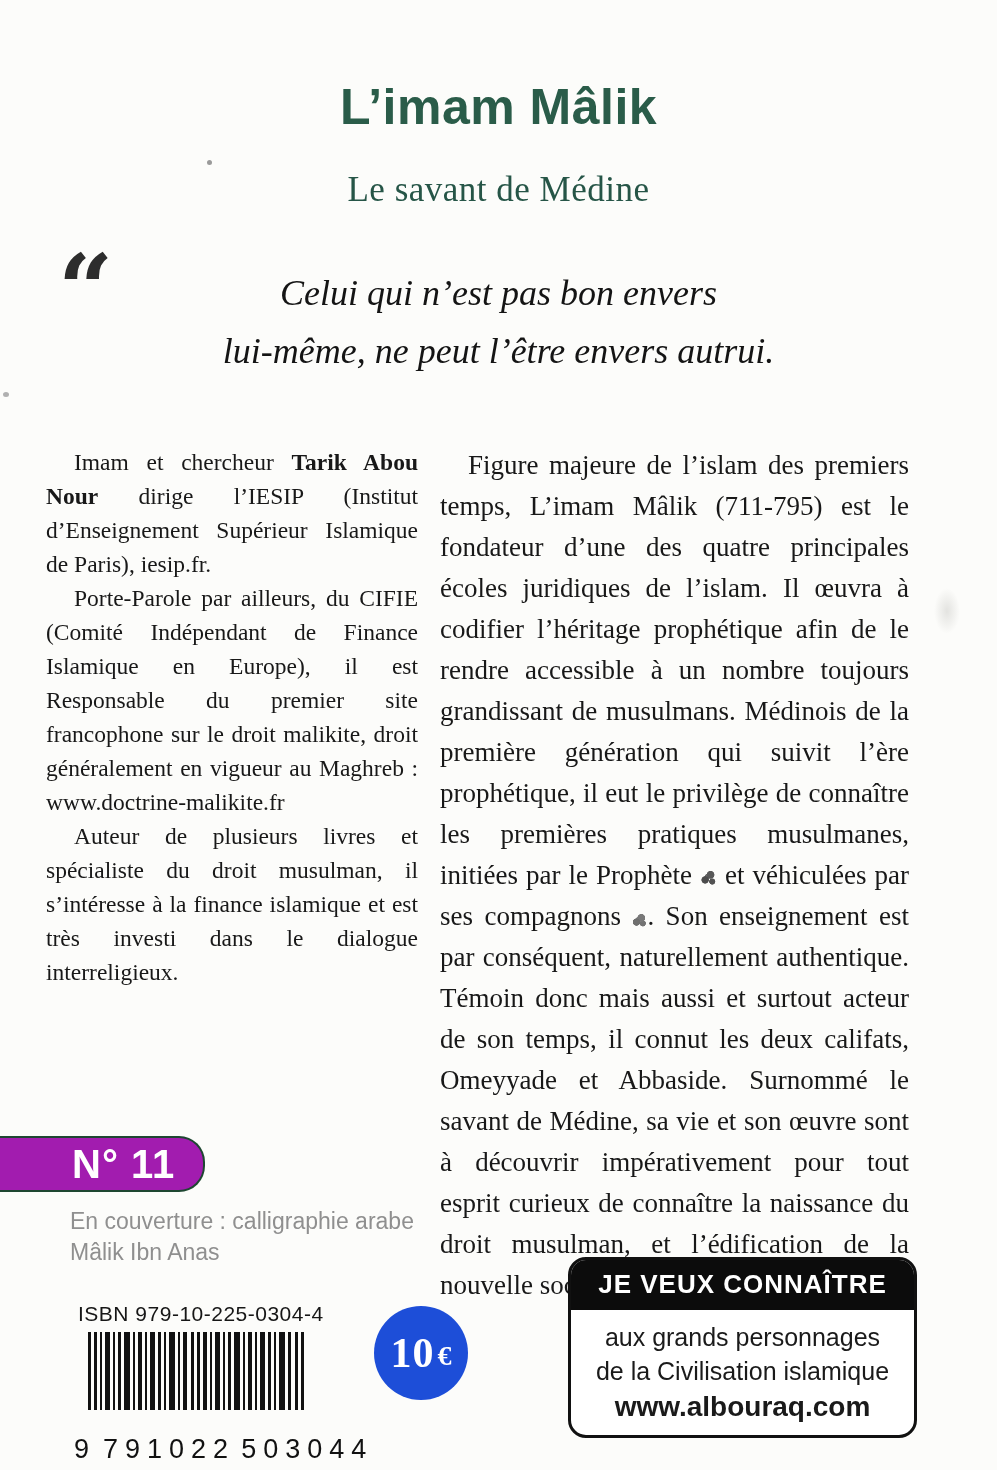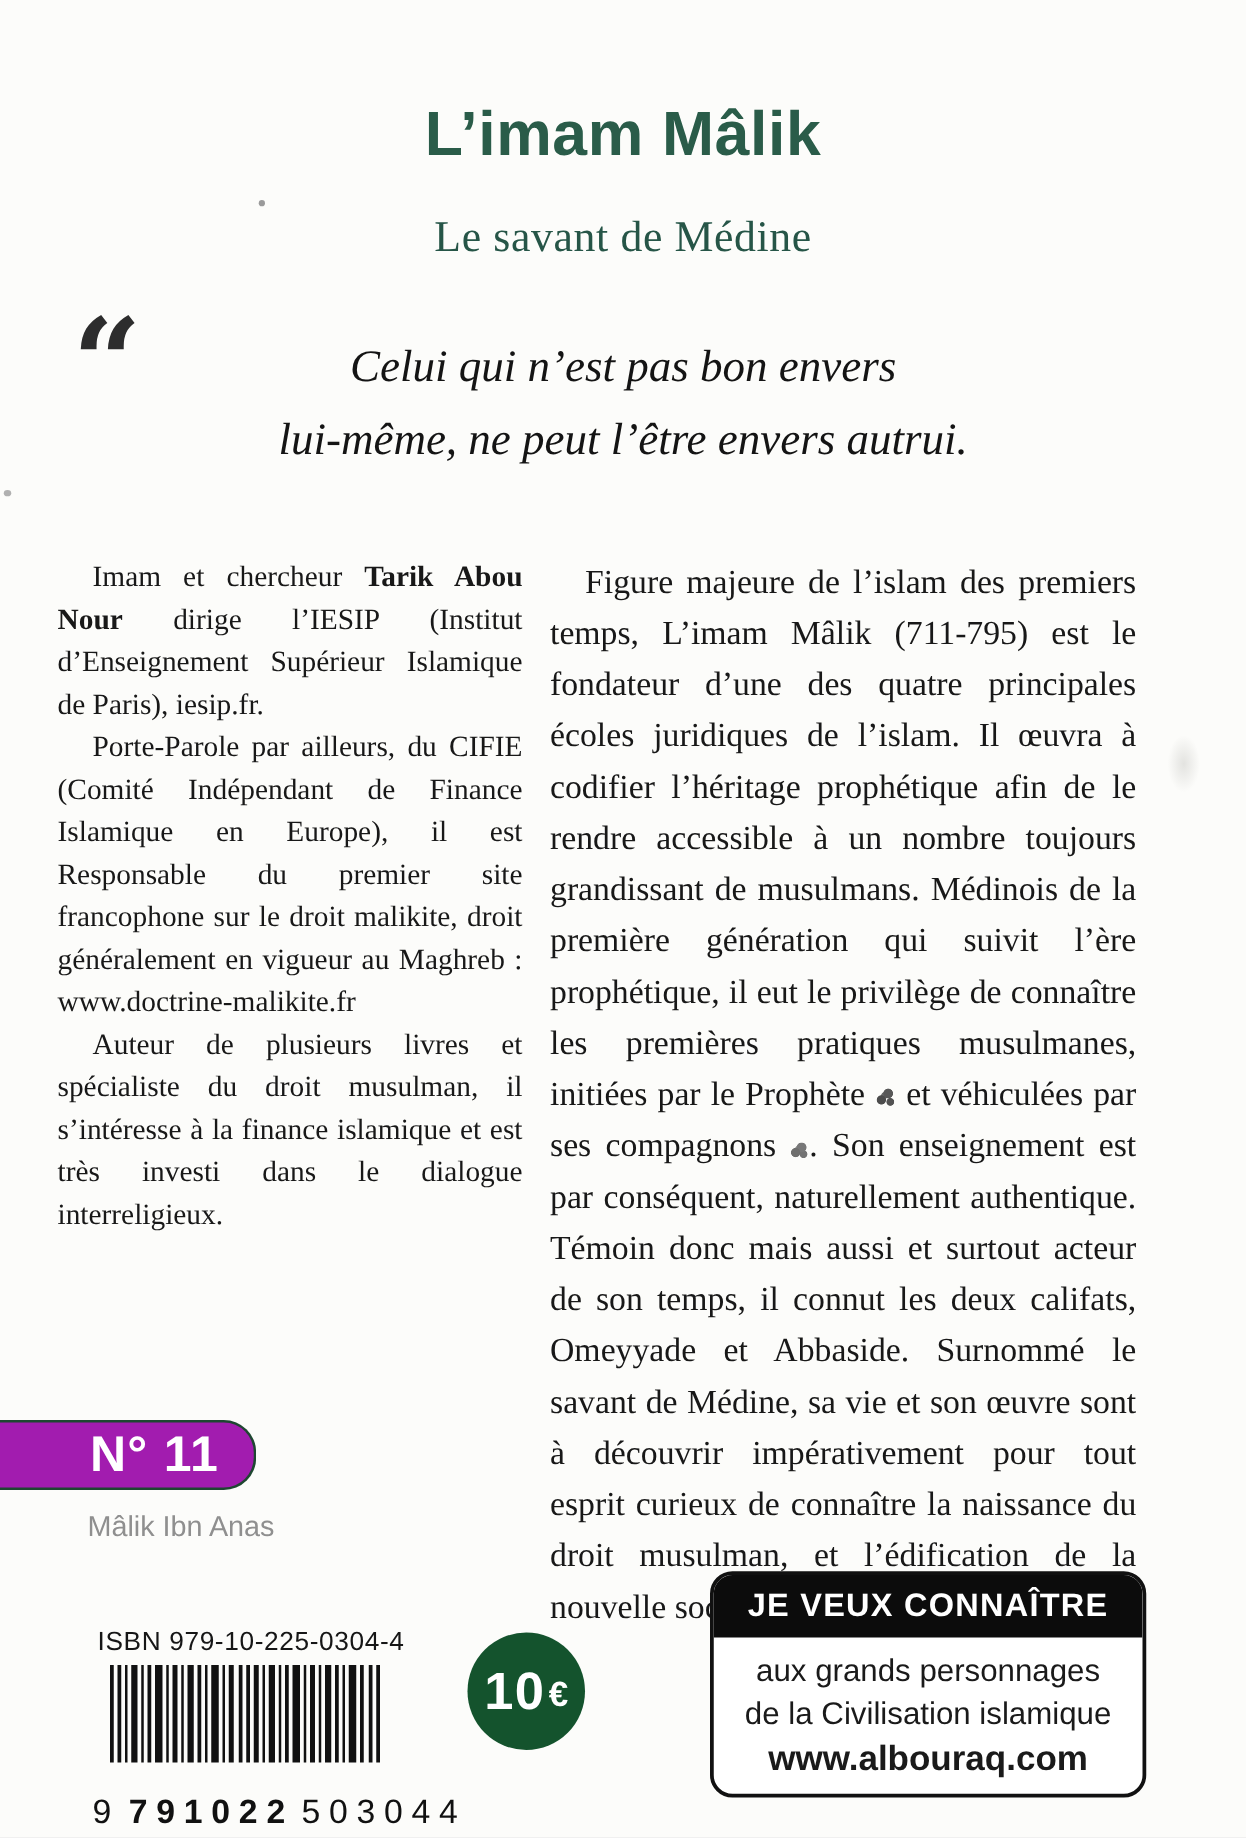--- a/index.html
+++ b/index.html
@@ -96,29 +96,29 @@
     padding-left:4px;white-space:nowrap;
   }
   .bars{display:block;margin-top:6px;}
   .bcdigits{
     position:relative;margin-top:-18px;
     display:flex;align-items:baseline;
     font-family:"Liberation Sans", sans-serif;
     font-size:27px;color:#111;background:#fcfcfa;
     padding-top:2px;
   }
-  .bcdigits .g1{margin-left:14px;letter-spacing:7px;font-weight:bold;}
+  .bcdigits .g1{margin-left:14px;letter-spacing:7px;}
   .bcdigits .g2{margin-left:6px;letter-spacing:7px;margin-top:22px;}
   
   .price-tag{
     position:absolute;left:374px;top:1306px;
     width:94px;height:94px;border-radius:50%;
-    background:#14532d;color:#ffffff;
+    background:#1d4ed8;color:#ffffff;
     display:flex;align-items:center;justify-content:center;
-    font-family:Liberation Sans, sans-serif;font-weight:bold;
+    font-family:Liberation Serif, serif;font-weight:bold;
   }
   .price-amount{font-size:42px;letter-spacing:1px;}
   .price-currency{font-size:28px;margin-left:3px;margin-top:6px;}
   
   .promo-box{
     position:absolute;left:568px;top:1257px;width:349px;
     box-sizing:border-box;
     border:3px solid #111;border-radius:18px;
     overflow:hidden;background:#ffffff;
     font-family:"Liberation Sans", sans-serif;
@@ -161,20 +161,21 @@
       <p>Auteur de plusieurs livres et spécialiste du droit musulman, il s’intéresse à la finance islamique et est très investi dans le dialogue interreligieux.</p>
     </div>
     <div class="col-right">
       <p><span>Figure majeure de l’islam des premiers temps, L’imam Mâlik (711-795) est le fondateur d’une des quatre principales écoles juridiques de l’islam. Il œuvra à codifier l’héritage prophétique afin de le rendre accessible à un nombre toujours grandissant de musulmans. Médinois de la première génération qui suivit l’ère prophétique, il eut le privilège de connaître les premières pratiques musulmanes, initiées par le Prophète </span><span class="honorific"></span><span> et véhiculées par ses compagnons </span><span class="honorific small"></span><span>. Son enseignement est par conséquent, naturellement authentique. Témoin donc mais aussi et surtout acteur de son temps, il connut les deux califats, Omeyyade et Abbaside. Surnommé le savant de Médine, sa vie et son œuvre sont à découvrir impérativement pour tout esprit curieux de connaître la naissance du droit musulman, et l’édification de la nouvelle société musulmane.</span></p>
     </div>
   </div>
 
   <div class="series-badge">N° 11</div>
 
   <div class="cover-note">
+    <div>En couverture : calligraphie arabe</div>
     <div>Mâlik Ibn Anas</div>
   </div>
 
   <div class="isbn-area">
     <div class="isbn-label">ISBN 979-10-225-0304-4</div>
     <svg class="bars" width="234" height="96" viewBox="0 0 234 96">
       <g fill="#111">
         <rect x="14" y="0" width="3" height="94"></rect>
           <rect x="20" y="0" width="3" height="94"></rect>
         <rect x="26" y="0" width="2" height="80"></rect>

